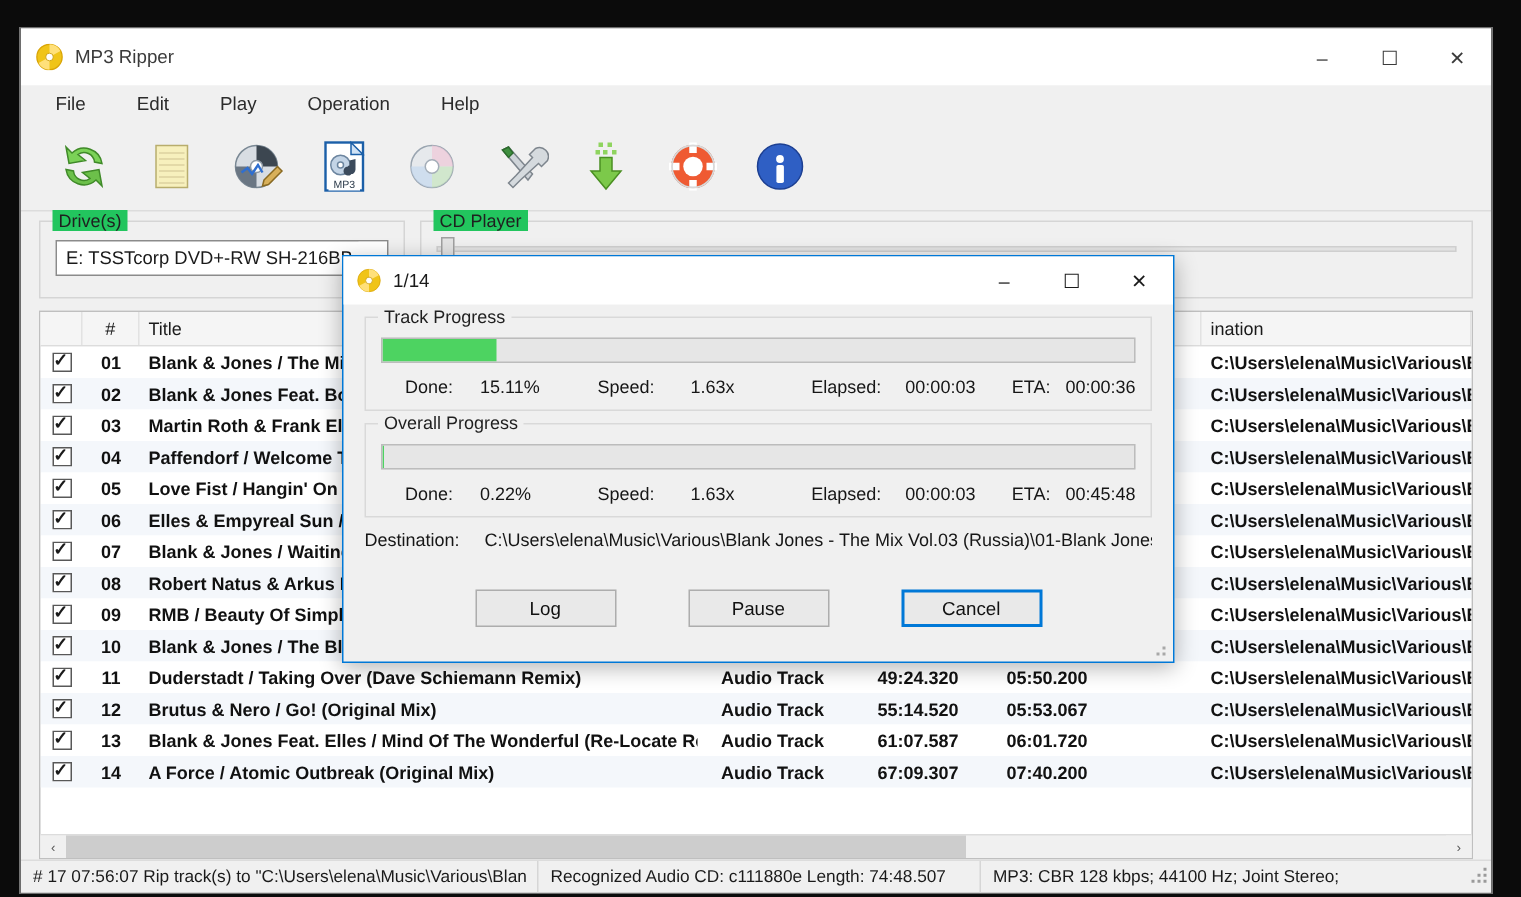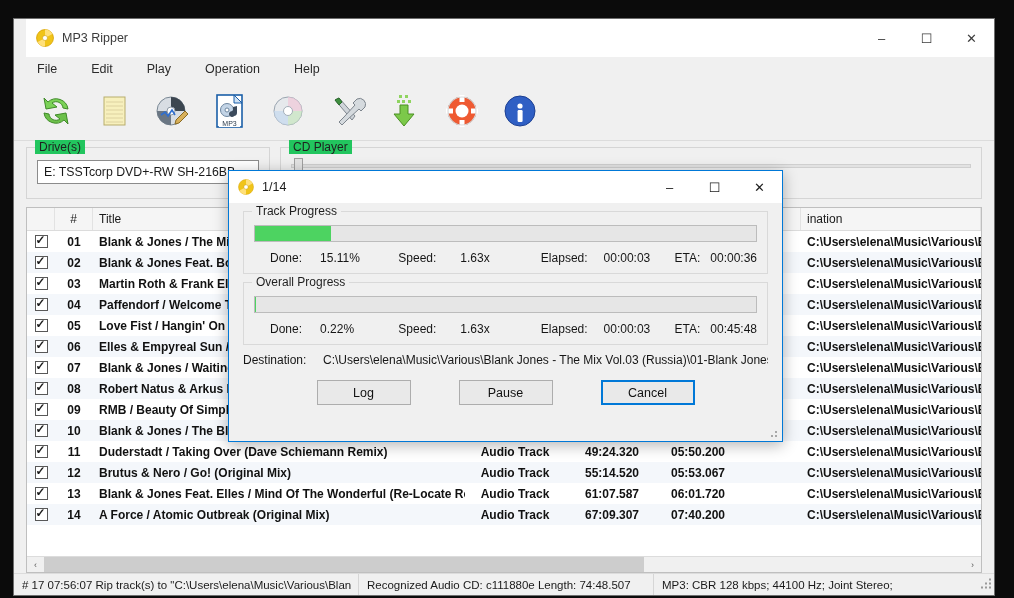--- a/index.html
+++ b/index.html
@@ -16,21 +16,20 @@
     position: absolute; left: 13px; top: 18px;
     width: 982px; height: 578px;
     background: #f0f0f0;
     border: 1px solid #6e6e6e;
     display: flex; flex-direction: column;
   }
   .titlebar {
     height: 38px; background: #ffffff;
     display: flex; align-items: center;
     flex: none;
-    margin-left: 12px;
   }
   .title-icon { margin-left: 10px; width: 18px; height: 18px; flex: none; }
   .title-text {
     margin-left: 8px; font-size: 12.5px; color: #3b3b3b;
   }
   .win-btns { margin-left: auto; display: flex; height: 100%; }
   .win-btn {
     width: 45px; height: 100%;
     display: flex; align-items: center; justify-content: center;
     color: #3b3b3b; font-size: 13px;
@@ -224,21 +223,21 @@
 
   .dest-row {
     display: flex; font-size: 12px; color: #161616;
     margin-top: 2px; overflow: hidden; white-space: nowrap;
   }
   .dest-lbl { width: 80px; flex: none; }
   .dest-val { overflow: hidden; white-space: nowrap; }
 
   .dlg-actions {
     display: flex; gap: 48px; justify-content: center;
-    margin-top: 13px;
+    margin-top: 26px;
   }
   .btn {
     width: 94px; height: 25px; background: #e9e9e9;
     border: 1px solid #adadad; font-size: 12.5px; color: #111;
     display: flex; align-items: center; justify-content: center;
   }
   .btn.focus { border: 2px solid #0078d7; }
   .dlg-grip { position: absolute; right: 3px; bottom: 2px; }
 </style>
 </head>

